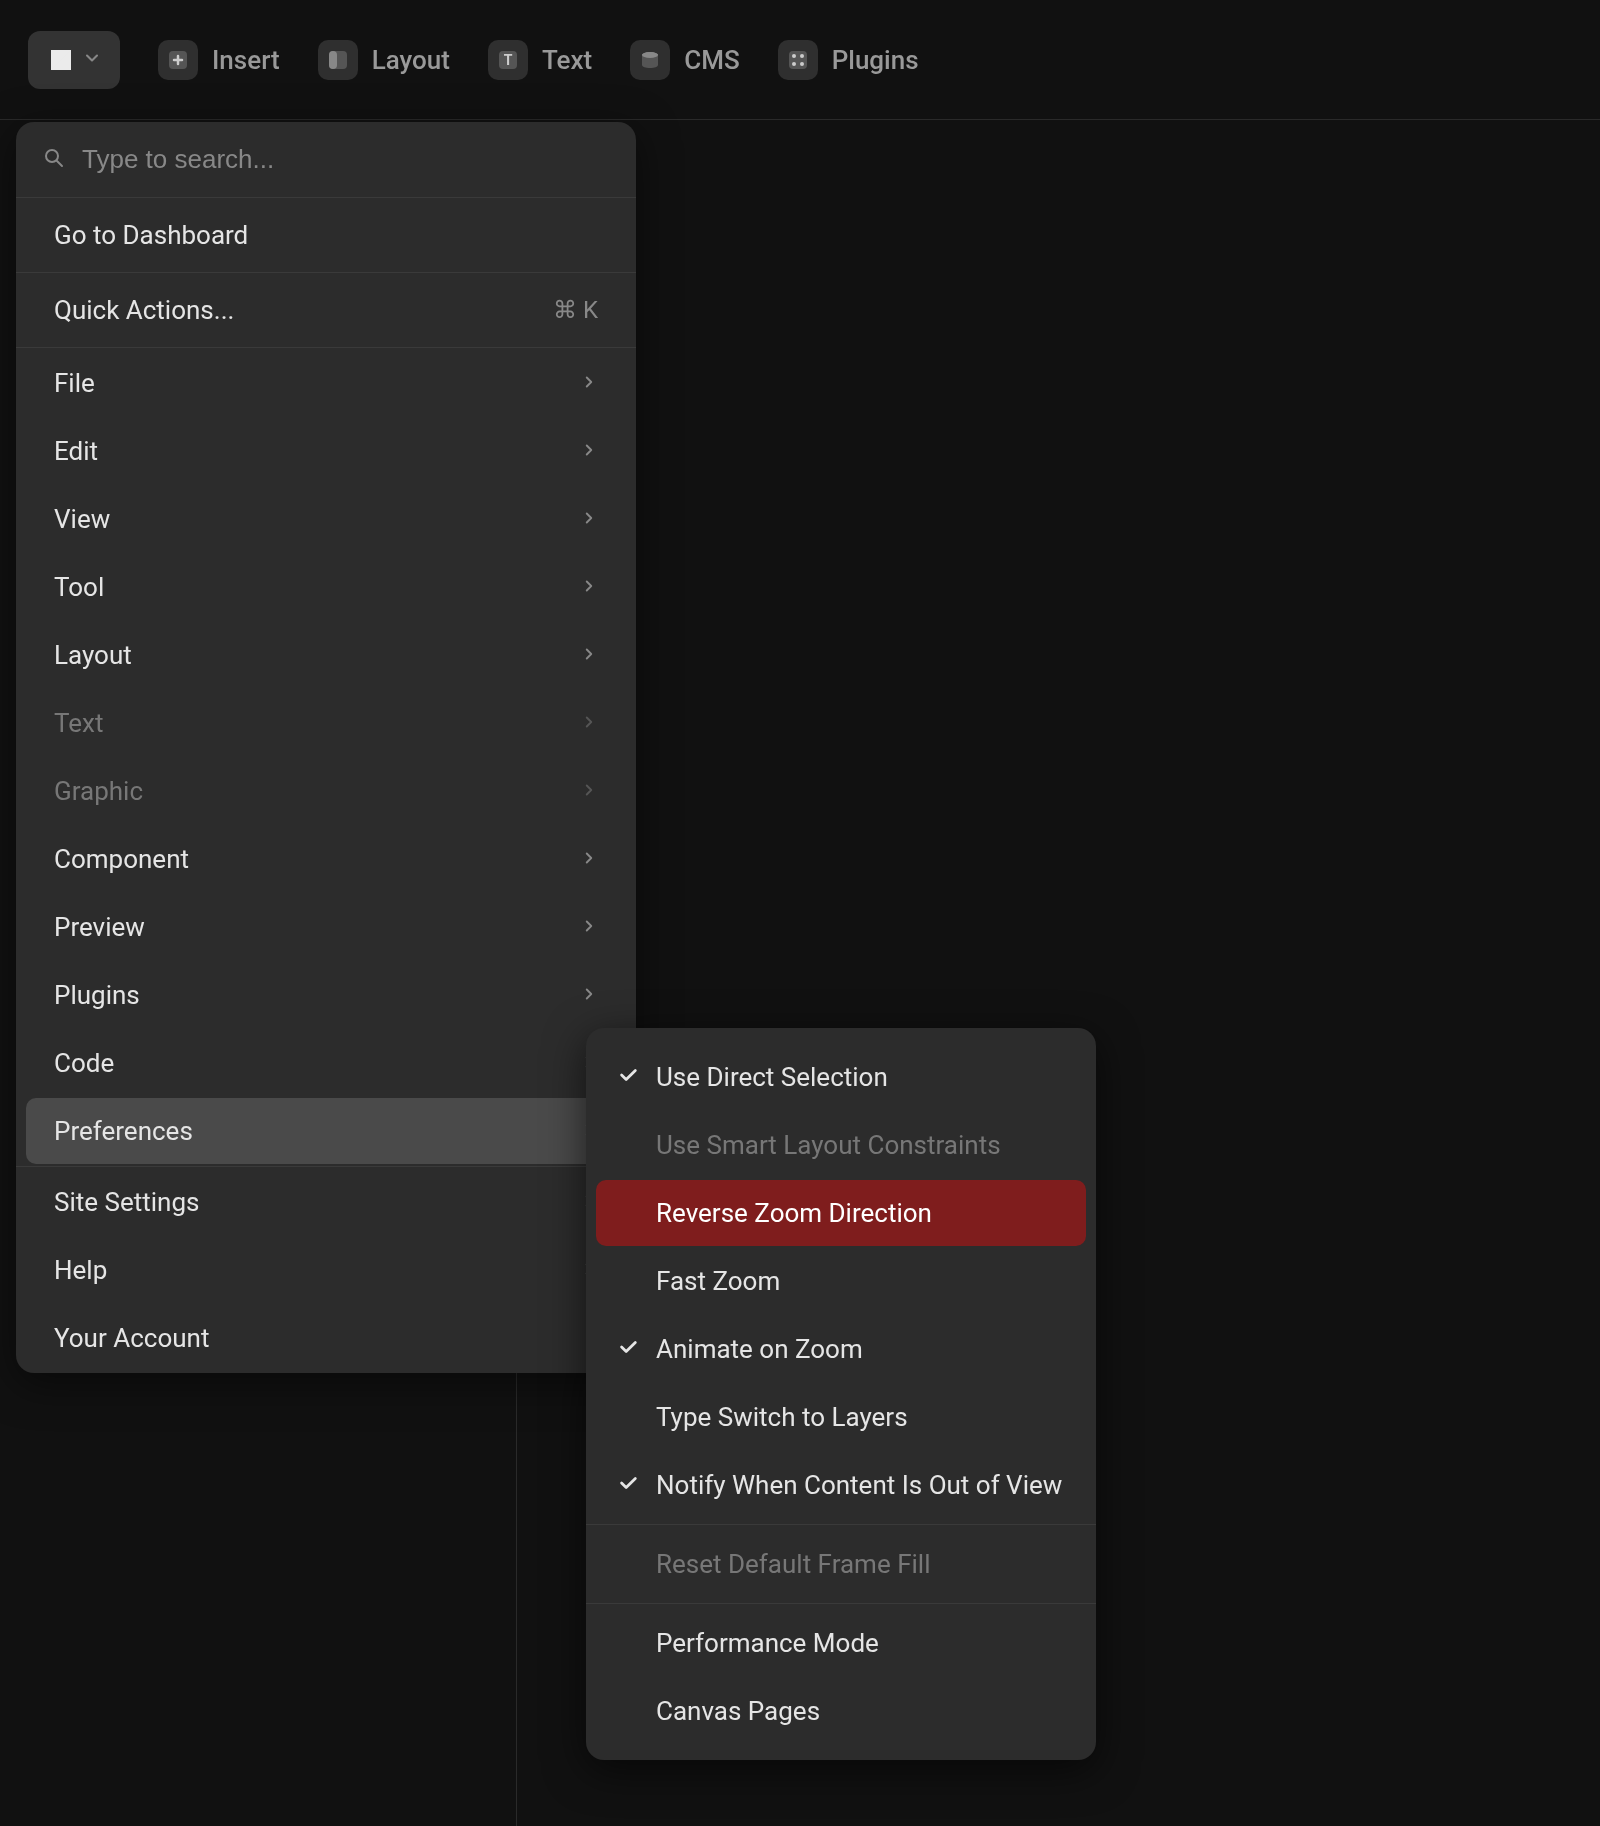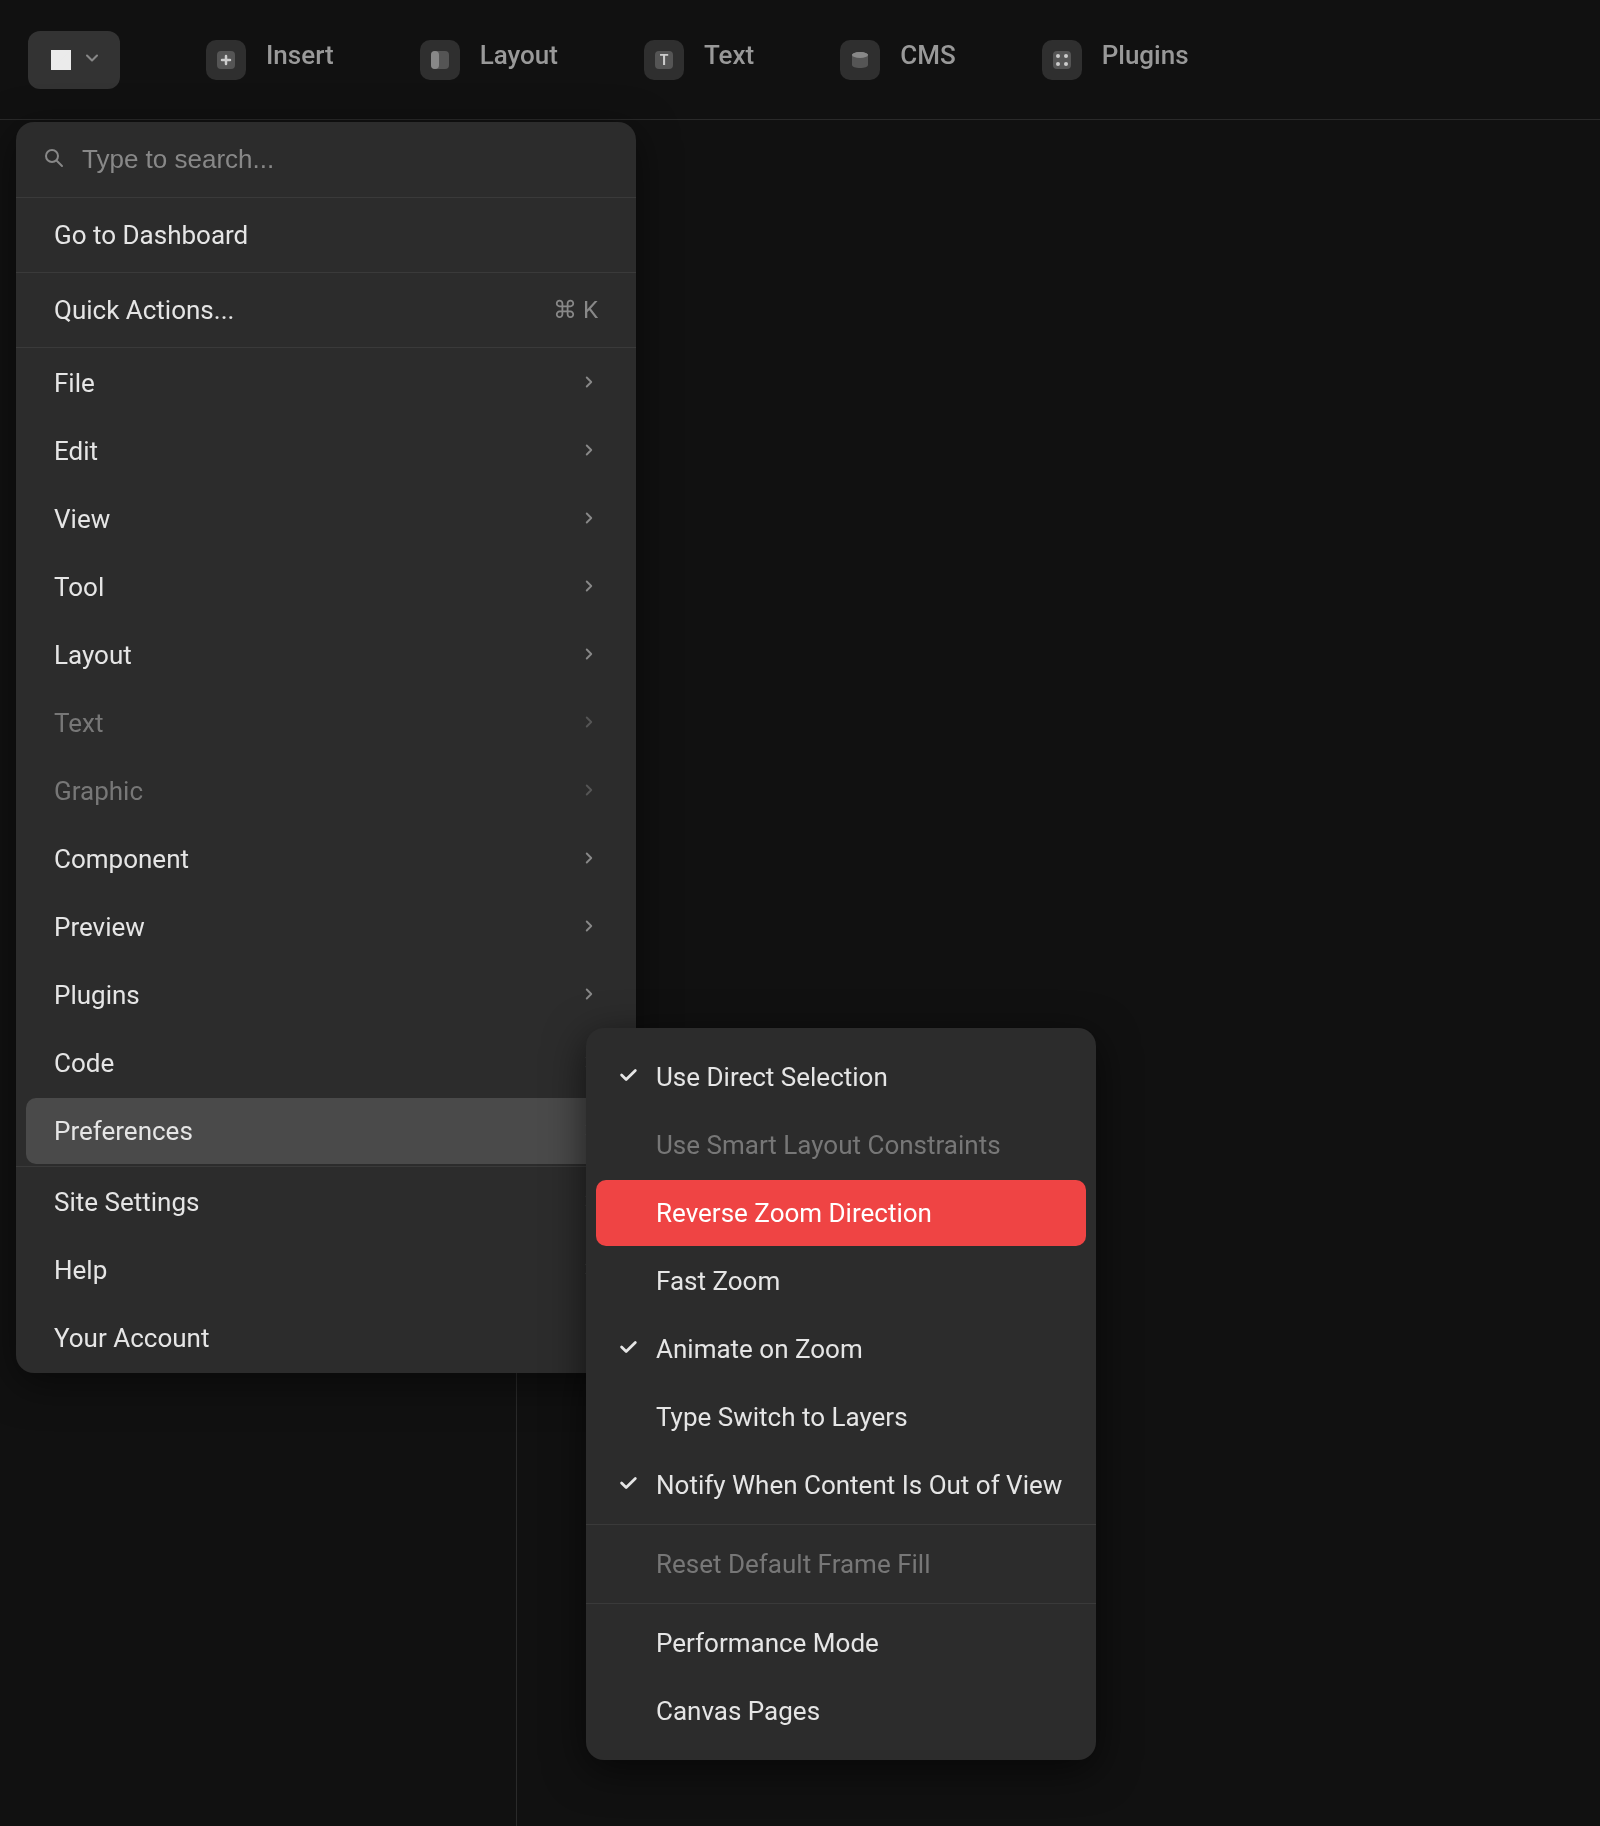--- a/index.html
+++ b/index.html
@@ -38,23 +38,23 @@
     width: 30px;
     height: 30px;
     display: inline-block;
   }
   .chevron-down {
     color: #888;
     font-size: 18px;
   }
   .toolbar-btn {
     display: flex;
-    gap: 20px;
+    align-items: center;
+    gap: 14px;
     cursor: pointer;
-    margin-left: 48px;
   }
   .toolbar-icon {
     width: 40px;
     height: 40px;
     background: #2f2f2f;
     border-radius: 10px;
     display: flex;
     align-items: center;
     justify-content: center;
     color: #999;
@@ -159,21 +159,21 @@
     margin: 2px 10px;
     font-size: 26px;
     color: #e5e5e5;
     cursor: pointer;
     border-radius: 10px;
   }
   .sub-item.disabled {
     color: #777;
   }
   .sub-item.highlight {
-    background: #ef4444;
+    background: #7f1d1d;
     color: #fff;
   }
   .check-slot {
     width: 28px;
     display: flex;
     align-items: center;
     justify-content: center;
     flex-shrink: 0;
   }
   .check-mark {

